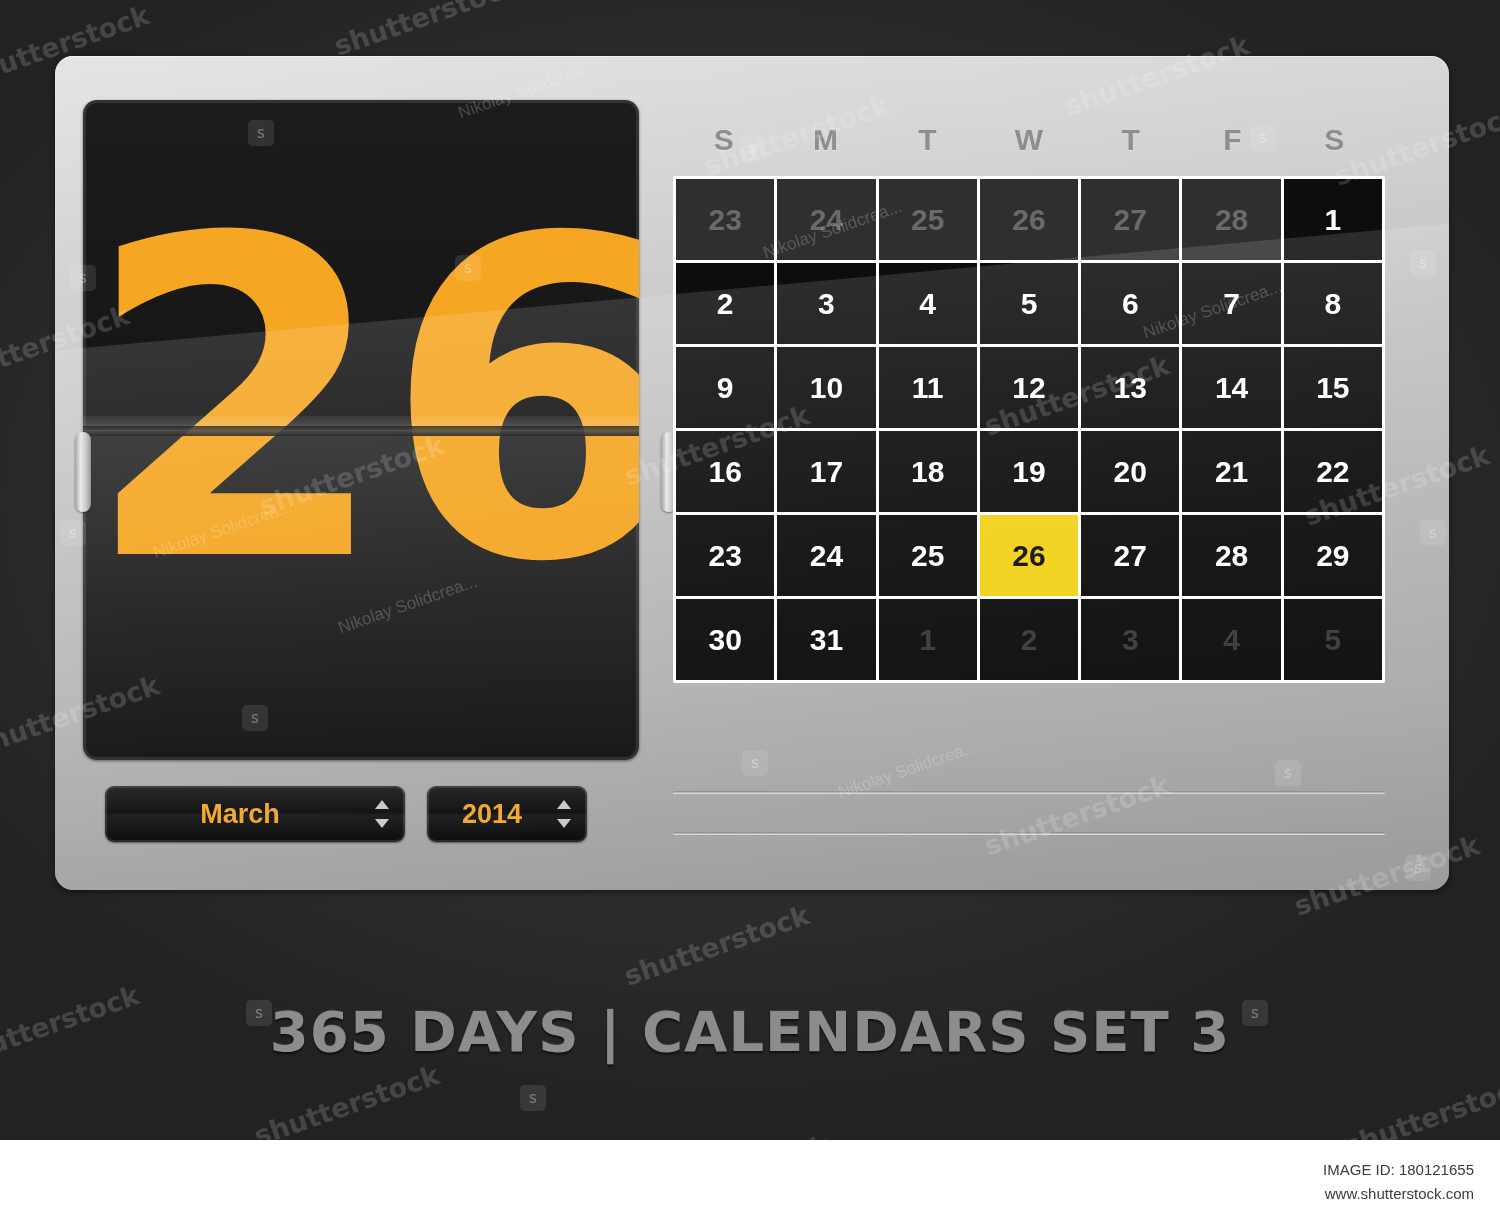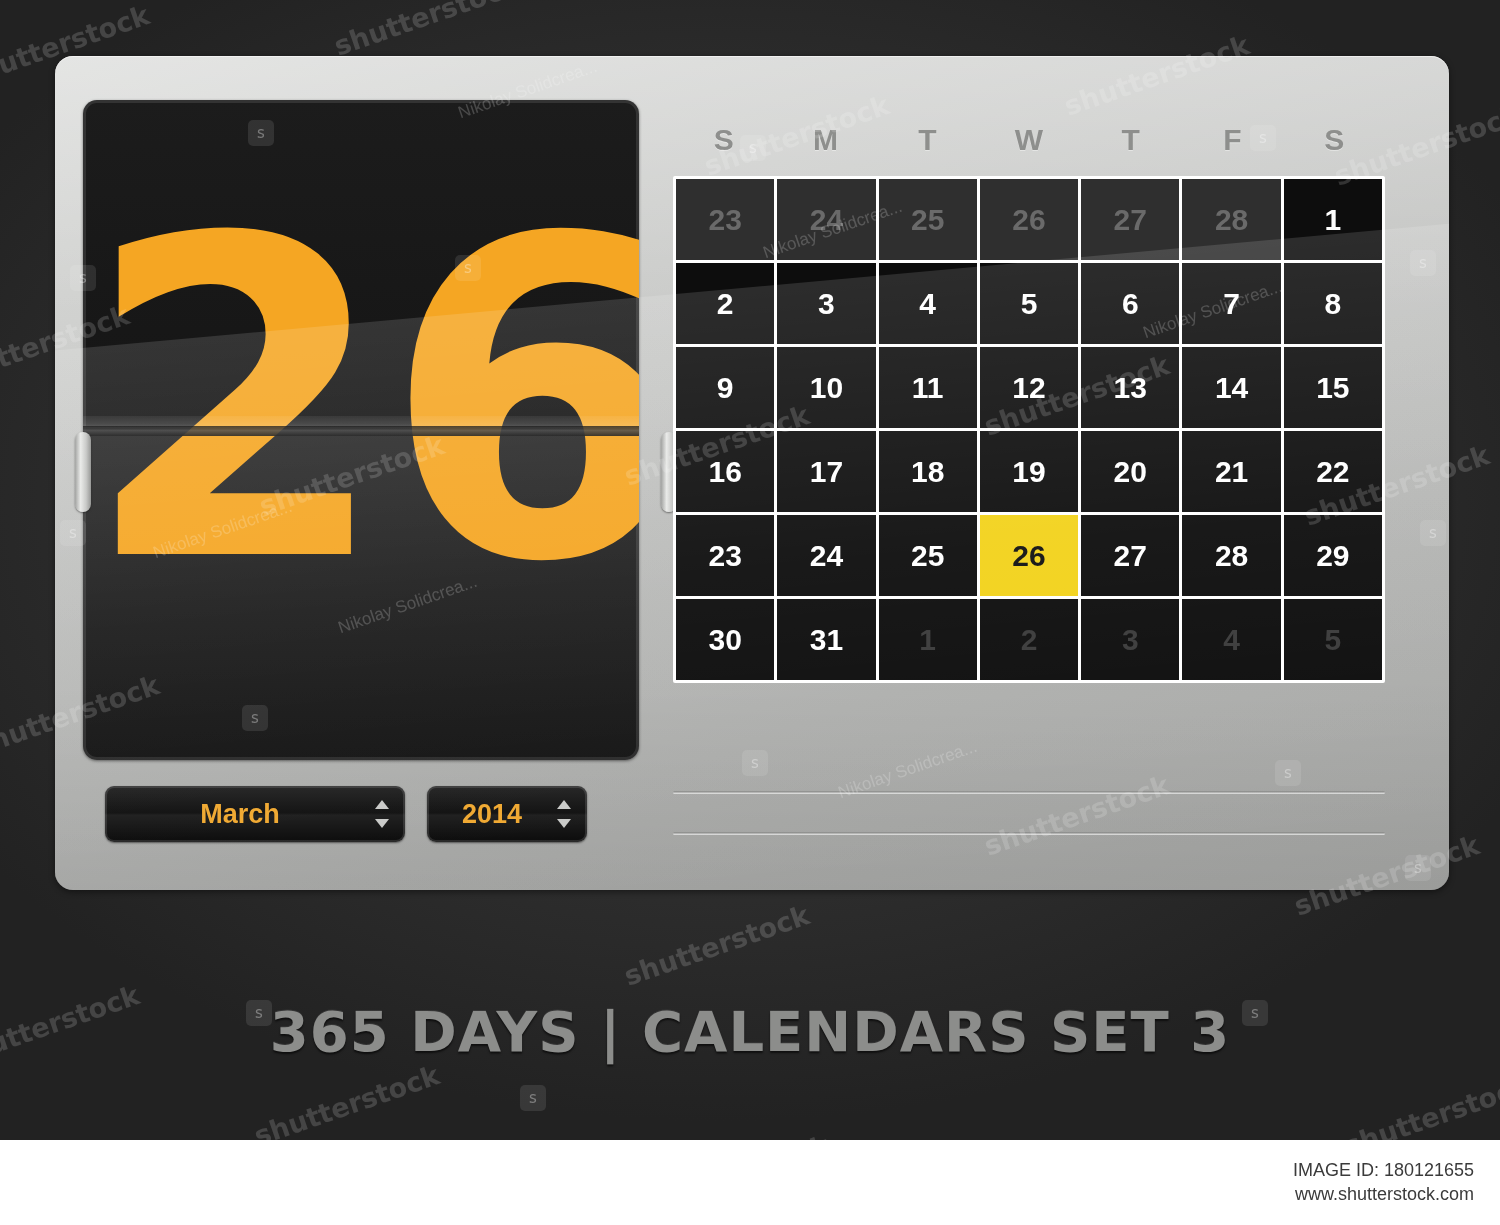--- a/index.html
+++ b/index.html
@@ -264,21 +264,21 @@
   .footer-logo .reg {
     font-size: 14px;
     vertical-align: super;
   }
   .footer-right {
     position: absolute;
     right: 26px;
     top: 18px;
     text-align: right;
     color: #3b3b3b;
-    font-size: 18px;
+    font-size: 15px;
     line-height: 24px;
   }
   
   .wm-layer {
     position: absolute;
     left: 0; top: 0;
     width: 1500px;
     height: 1140px;
     pointer-events: none;
     overflow: hidden;

